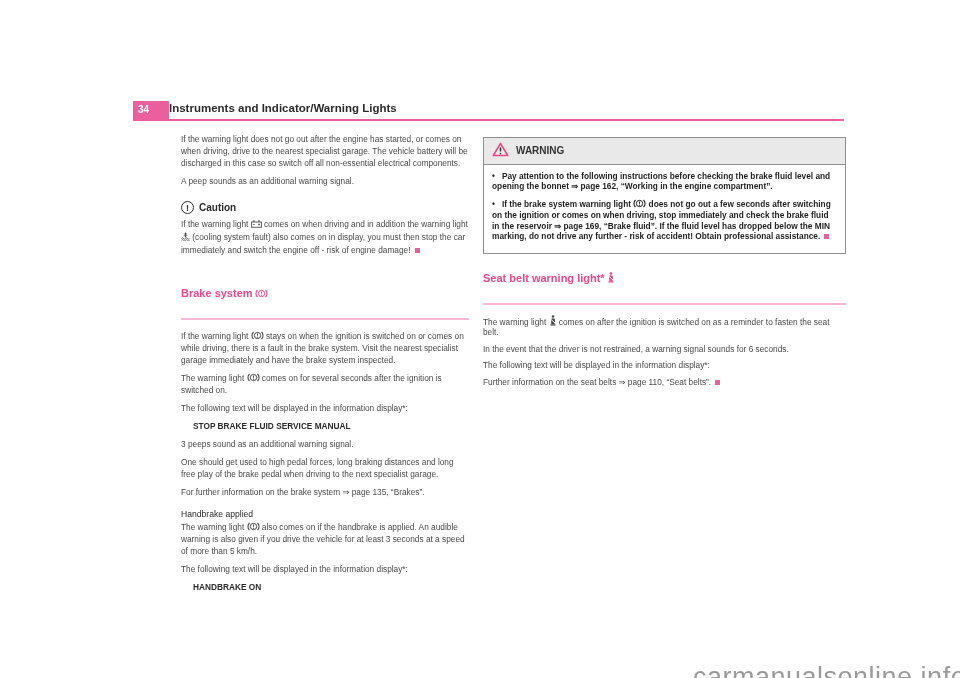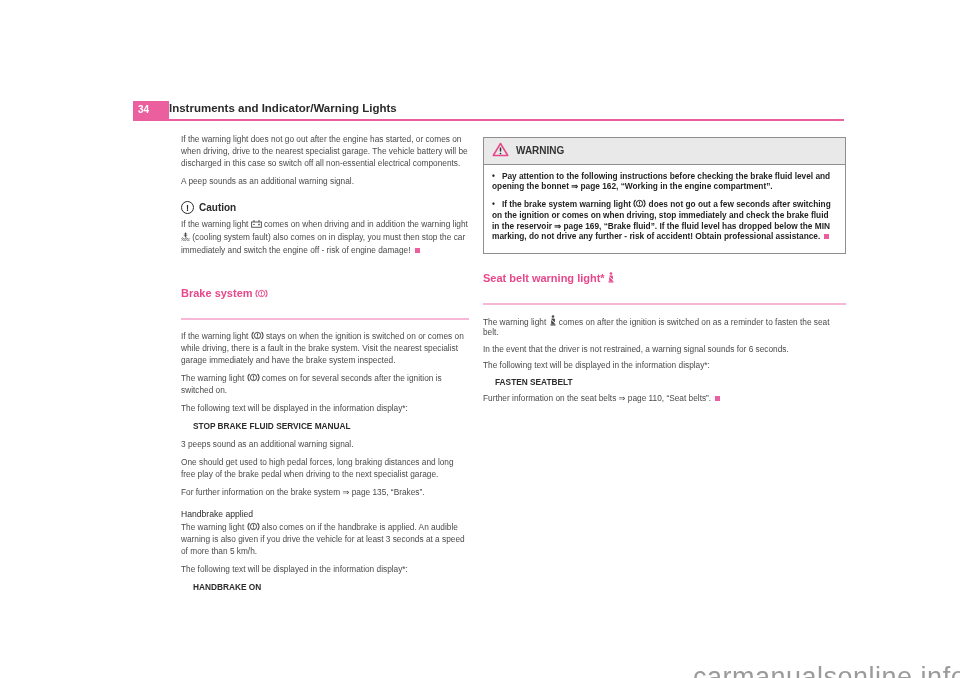--- a/index.html
+++ b/index.html
@@ -165,20 +165,19 @@
     <p>
       <span>The warning light </span><span class="icon-slot" style="color:#4a4a4a"><svg class="inl" width="8" height="11" viewBox="0 0 16 22">
     <circle cx="8" cy="3" r="2.6" fill="currentColor"></circle>
     <rect x="4.2" y="7" width="7.6" height="11" rx="1.5" fill="currentColor"></rect>
     <line x1="3" y1="8" x2="13.5" y2="17.5" stroke="#ffffff" stroke-width="2"></line>
     <rect x="3" y="18.5" width="10" height="2.6" fill="currentColor"></rect>
   </svg></span><span> comes on after the ignition is switched on as a reminder to fasten the seat belt.</span>
     </p>
     <p>In the event that the driver is not restrained, a warning signal sounds for 6 seconds.</p>
     <p>The following text will be displayed in the information display*:</p>
-    <p class="display-text">FASTEN SEATBELT</p>
     <p>
       <span>Further information on the seat belts ⇒ page 110, “Seat belts”.</span><span class="endsq"></span>
     </p>
   </div>
 
   <div class="watermark">carmanualsonline.info</div>
 </div>
 
 </body></html>

